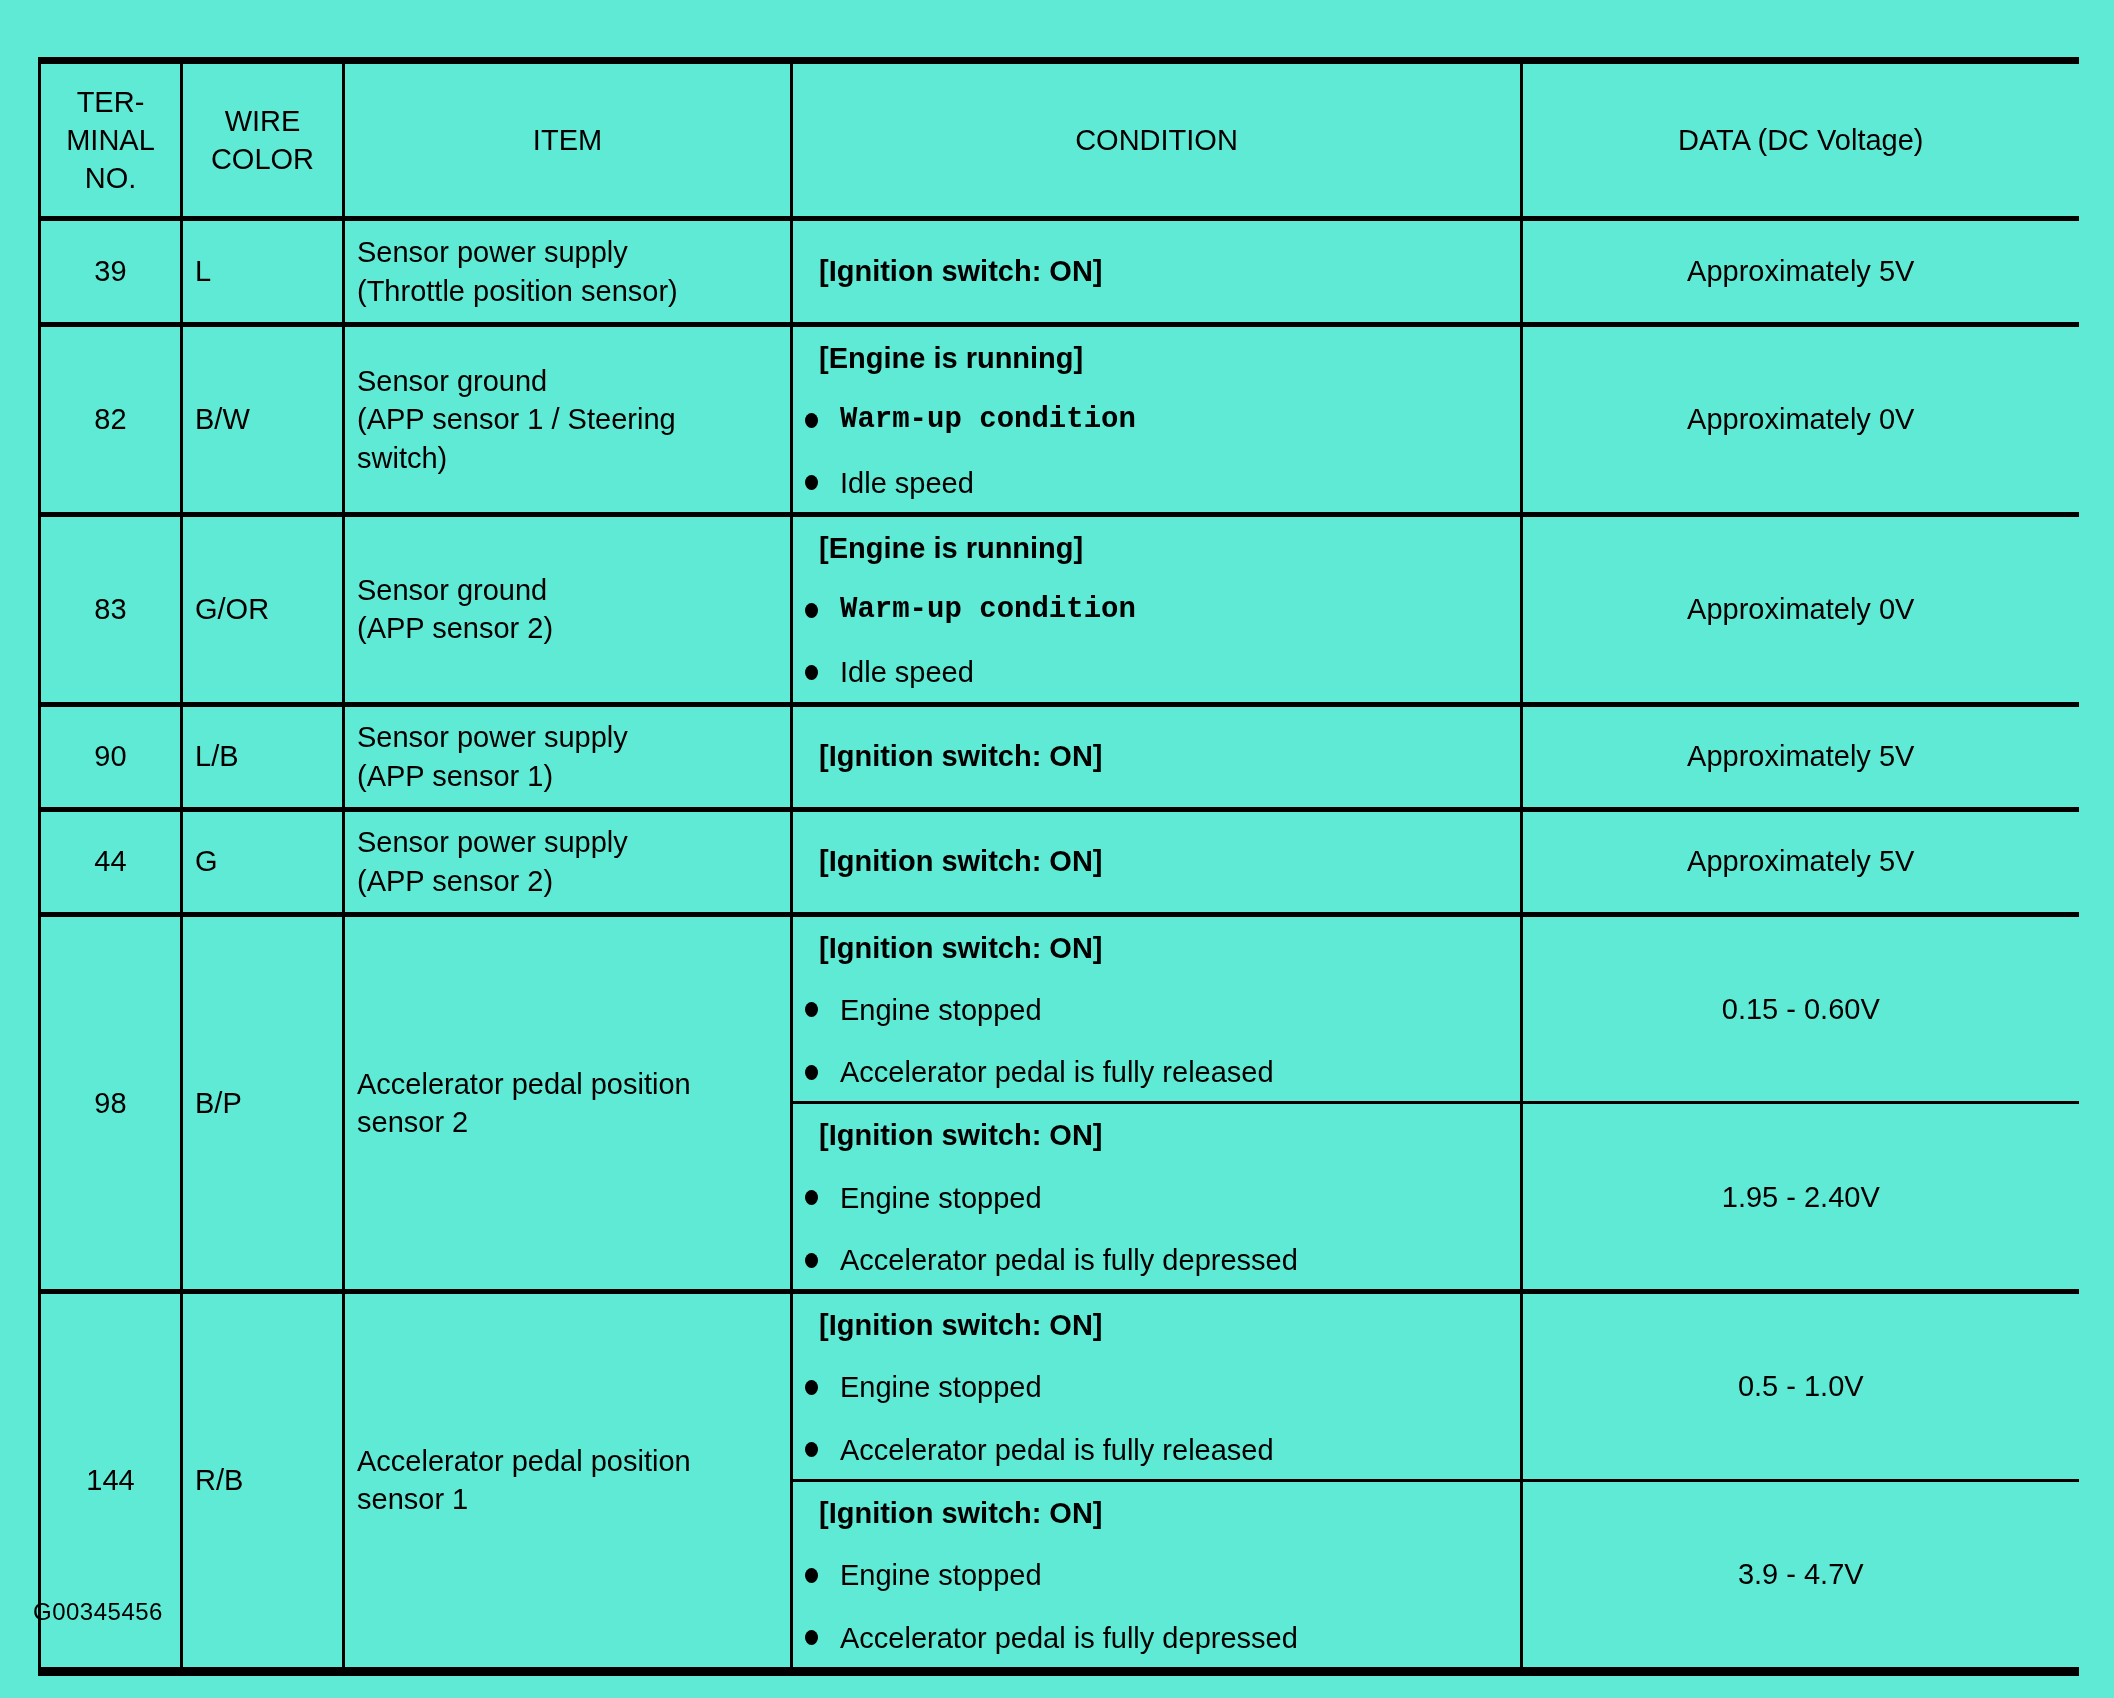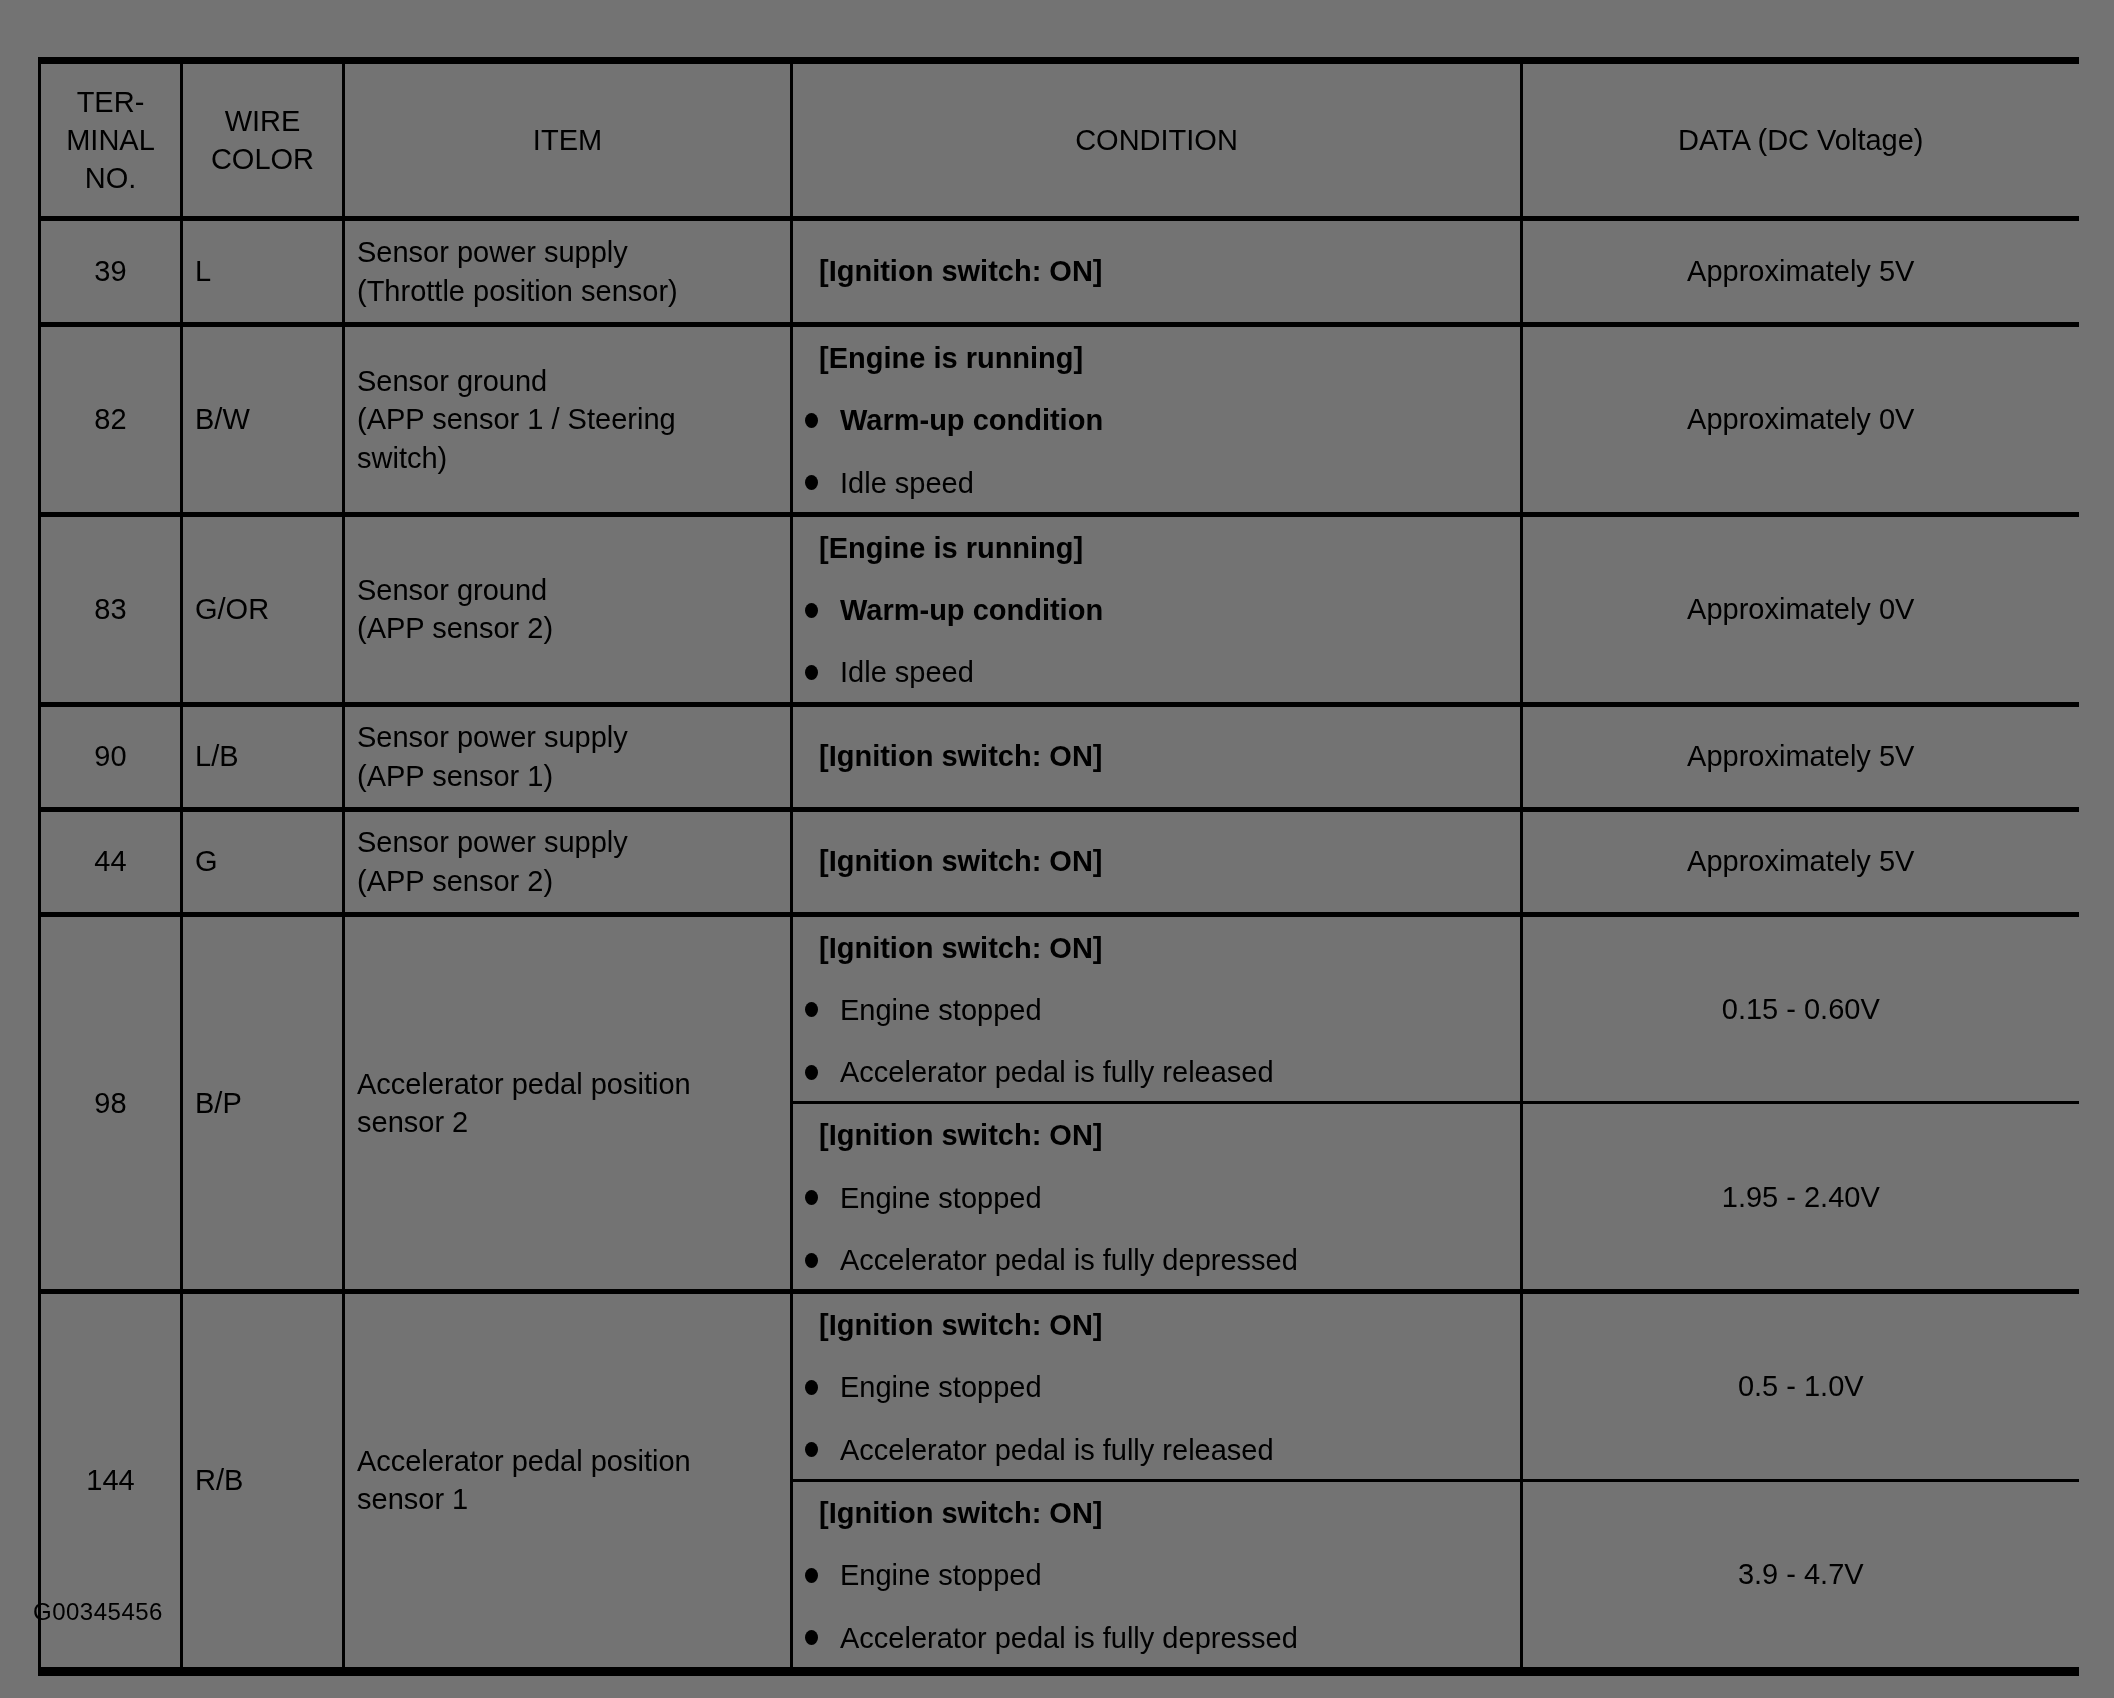--- a/index.html
+++ b/index.html
@@ -4,21 +4,21 @@
 <style>
   html, body {
     margin: 0;
     padding: 0;
     background: #ffffff;
   }
   .page {
     position: relative;
     width: 2114px;
     height: 1698px;
-    background: #737373;
+    background: #5eead4;
     font-family: "Liberation Sans", sans-serif;
     color: #000000;
     overflow: hidden;
   }
   .tbl-wrap {
     position: absolute;
     left: 38px;
     top: 57px;
     width: 2039px;
   }
@@ -93,20 +93,21 @@
   .bullet .dot {
     width: 13px;
     height: 15px;
     border-radius: 50%;
     background: #000;
     margin-right: 22px;
     flex: none;
   }
   .bullet.bold .b-text {
     font-weight: bold;
+    font-family: Liberation Mono, monospace;
   }
   .footer-code {
     position: absolute;
     left: 33px;
     top: 1598px;
     font-size: 24px;
     letter-spacing: 0.5px;
   }
 </style>
 </head>

